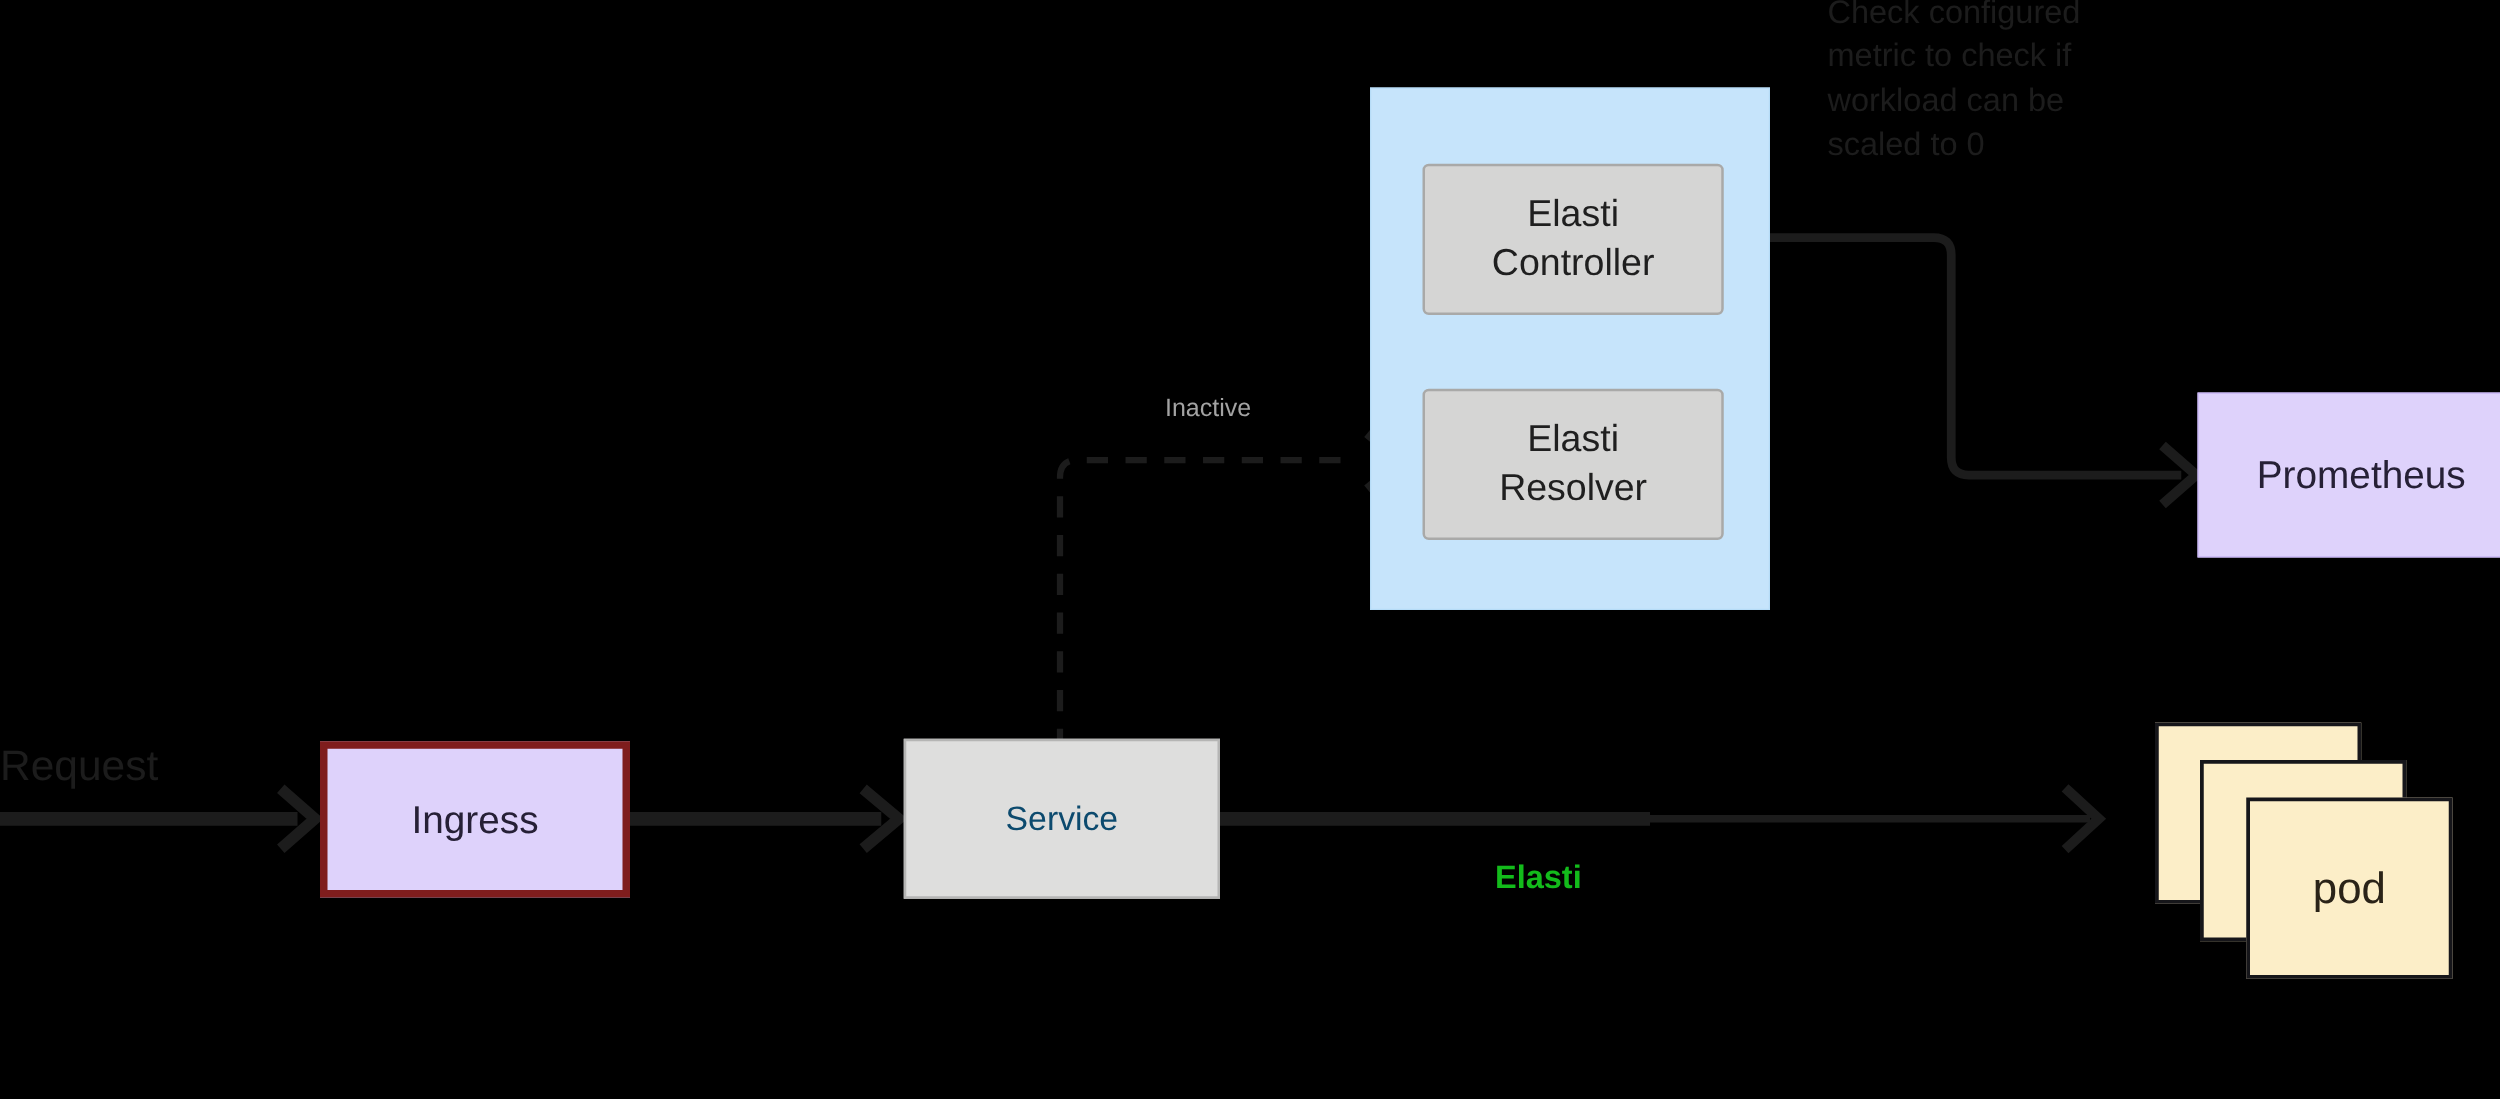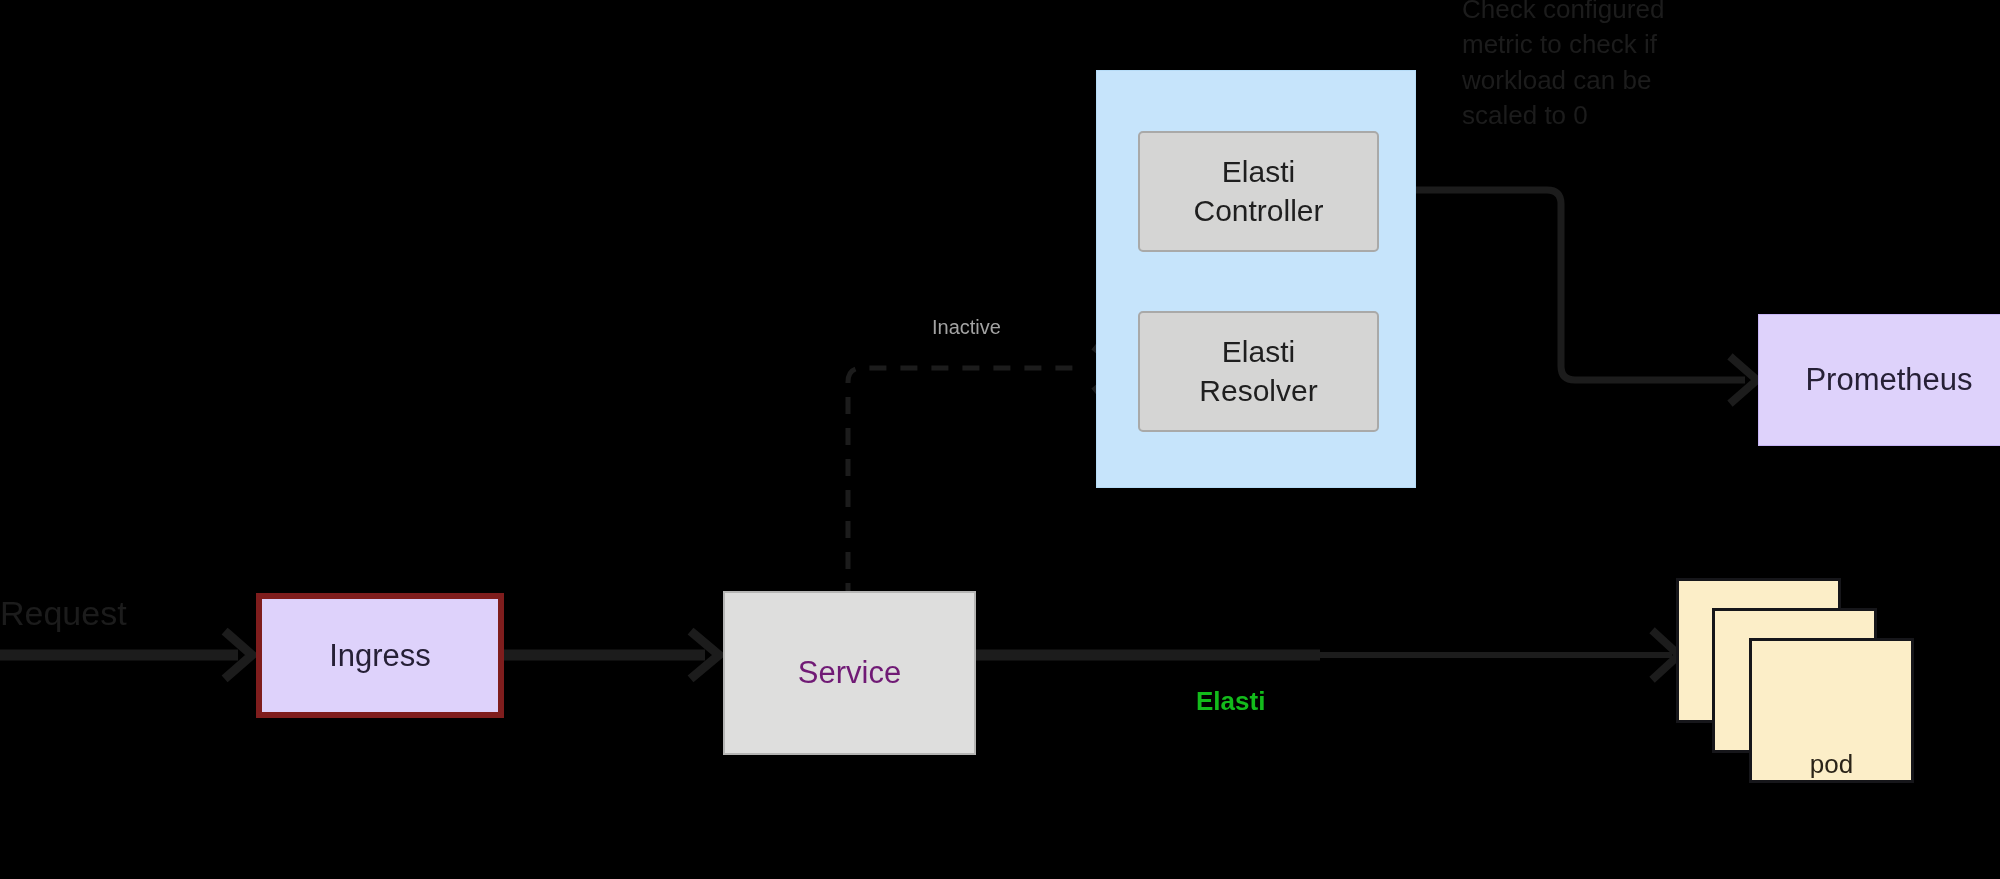--- a/index.html
+++ b/index.html
@@ -42,25 +42,25 @@
     background: #ded2fb;
     border: 6px solid #7f1d1d;
     font-size: 31px;
     color: #262036;
   }
   
   #service {
     left: 723px;
     top: 591px;
     width: 253px;
-    height: 164px;
+    height: 128px;
     background: #dededd;
     border: 2px solid #b5b5b4;
-    font-size: 31px;
-    color: #701a75;
+    font-size: 27px;
+    color: #0c4a6e;
   }
   
   #prometheus {
     left: 1758px;
     top: 314px;
     width: 262px;
     height: 132px;
     background: #ded2fb;
     border: 1px solid #c7b4f5;
     font-size: 31px;
@@ -101,24 +101,25 @@
   }
   .two-line span { display: block; }
 
   
   .pod-card {
     position: absolute;
     box-sizing: border-box;
     background: #fceec8;
     border: 3px solid #16161a;
     display: flex;
-    align-items: flex-end;
+    align-items: center;
     justify-content: center;
-    font-size: 26px;
+    font-size: 35px;
     color: #2a2318;
+    margin-left: 48px;
   }
   #pod-back  { left: 1676px; top: 578px; width: 165px; height: 145px; }
   #pod-mid   { left: 1712px; top: 608px; width: 165px; height: 145px; }
   #pod-front { left: 1749px; top: 638px; width: 165px; height: 145px; }
 
   
   .label {
     position: absolute;
     color: #1c1c1c;
     white-space: pre-line;

